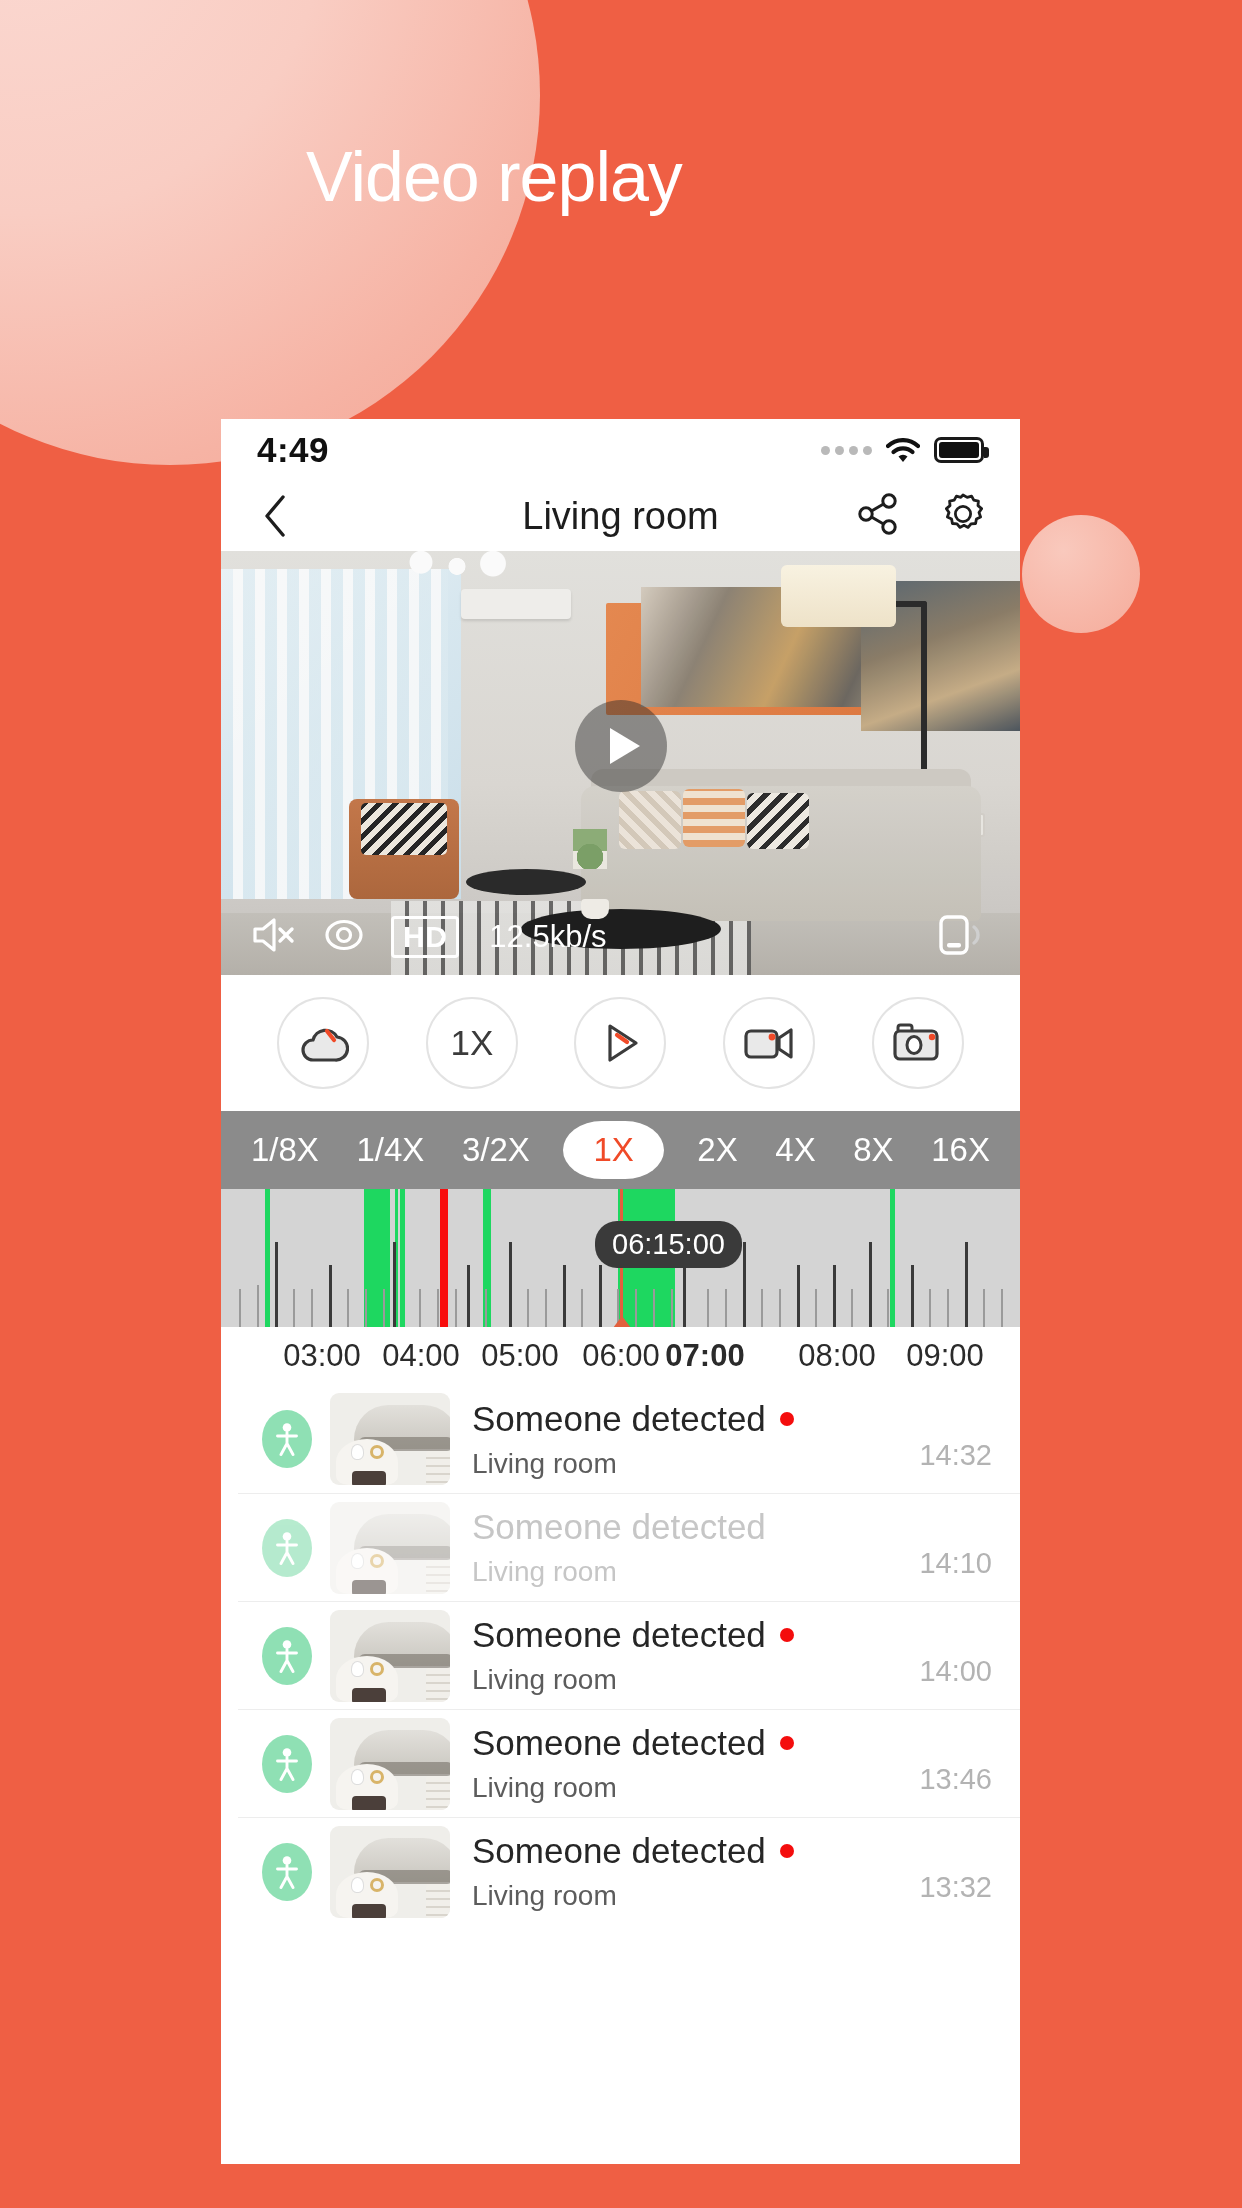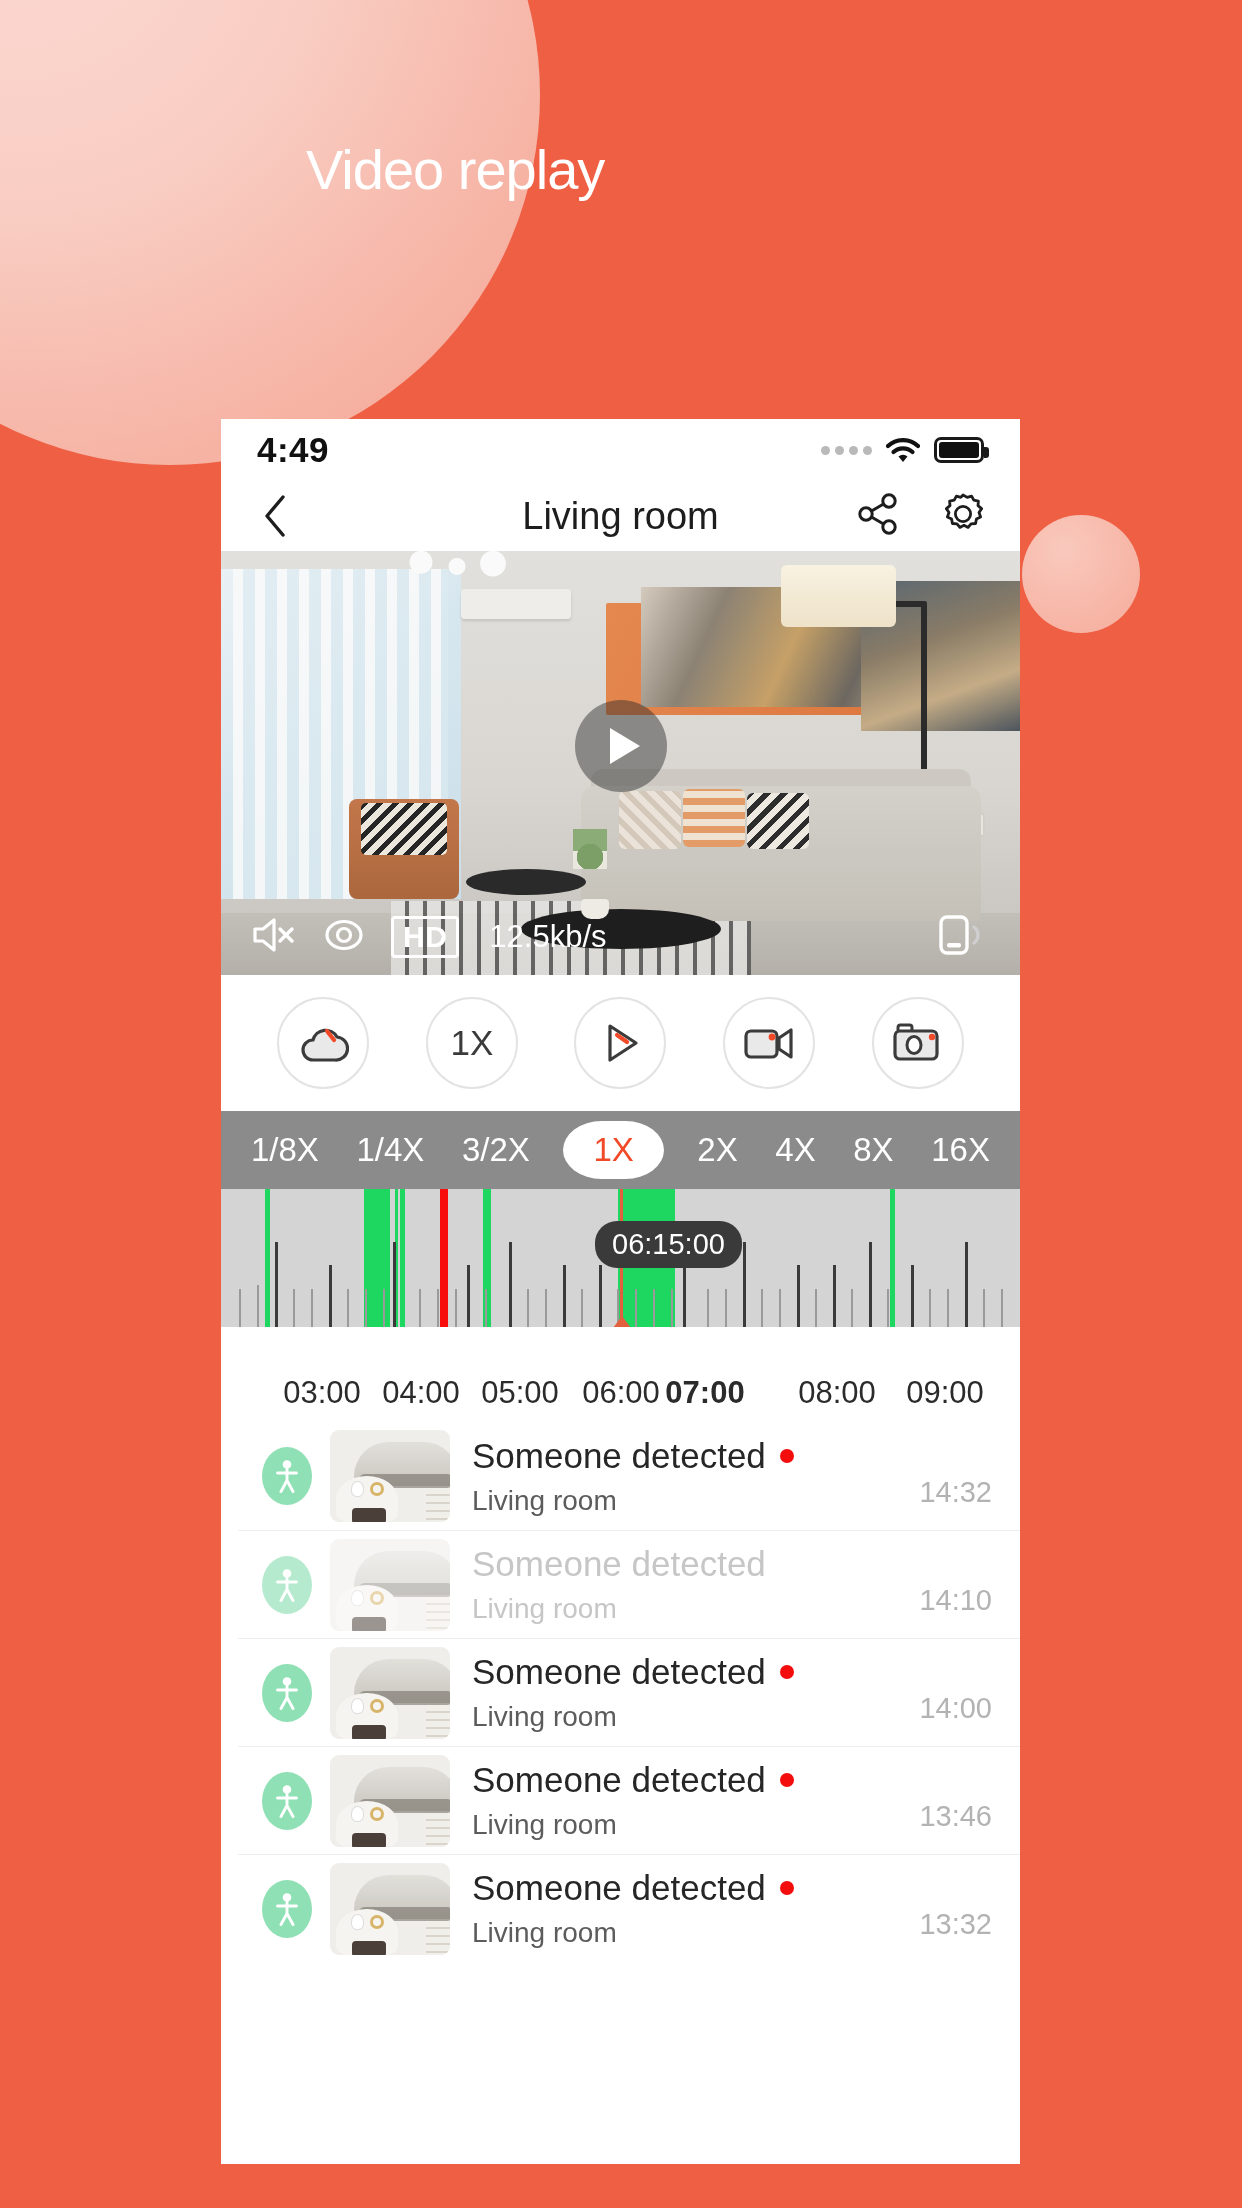--- a/index.html
+++ b/index.html
@@ -22,21 +22,21 @@
     position:absolute; left:1022px; top:515px;
     width:118px; height:118px; border-radius:50%;
     background:radial-gradient(circle at 35% 30%, #f9c9bd 0%, #f7b7a8 60%, #f5ac9b 100%);
     pointer-events:none;
   }
 
   
   .hero-title{
     position:absolute; left:306px; top:142px;
     color:#ffffff;
-    font-size:56px;
+    font-size:70px;
     line-height:1;
     font-weight:400;
     letter-spacing:-1px;
     white-space:nowrap;
   }
 
   
   .phone{
     position:absolute;
     left:221px; top:419px;
@@ -204,21 +204,21 @@
     background:#3a3a3a; color:#fff; font-size:29px;
     padding:7px 17px; border-radius:22px; white-space:nowrap;
   }
   .tl-caret{
     position:absolute; bottom:-1px; width:0; height:0;
     border-left:9px solid transparent; border-right:9px solid transparent;
     border-bottom:12px solid #e2603e;
   }
   .tl-labels{
     height:58px; display:flex; align-items:center;
-    position:relative; background:#fff;margin-top:37px;
+    position:relative; background:#fff;
   }
   .tl-labels span{
     position:absolute; transform:translateX(-50%);
     font-size:31px; color:#2b2b2b;
   }
 
   
   .events{ background:#fff;padding-left:17px; }
   .erow{
     display:flex; align-items:center; padding:17px 0 17px 24px;

